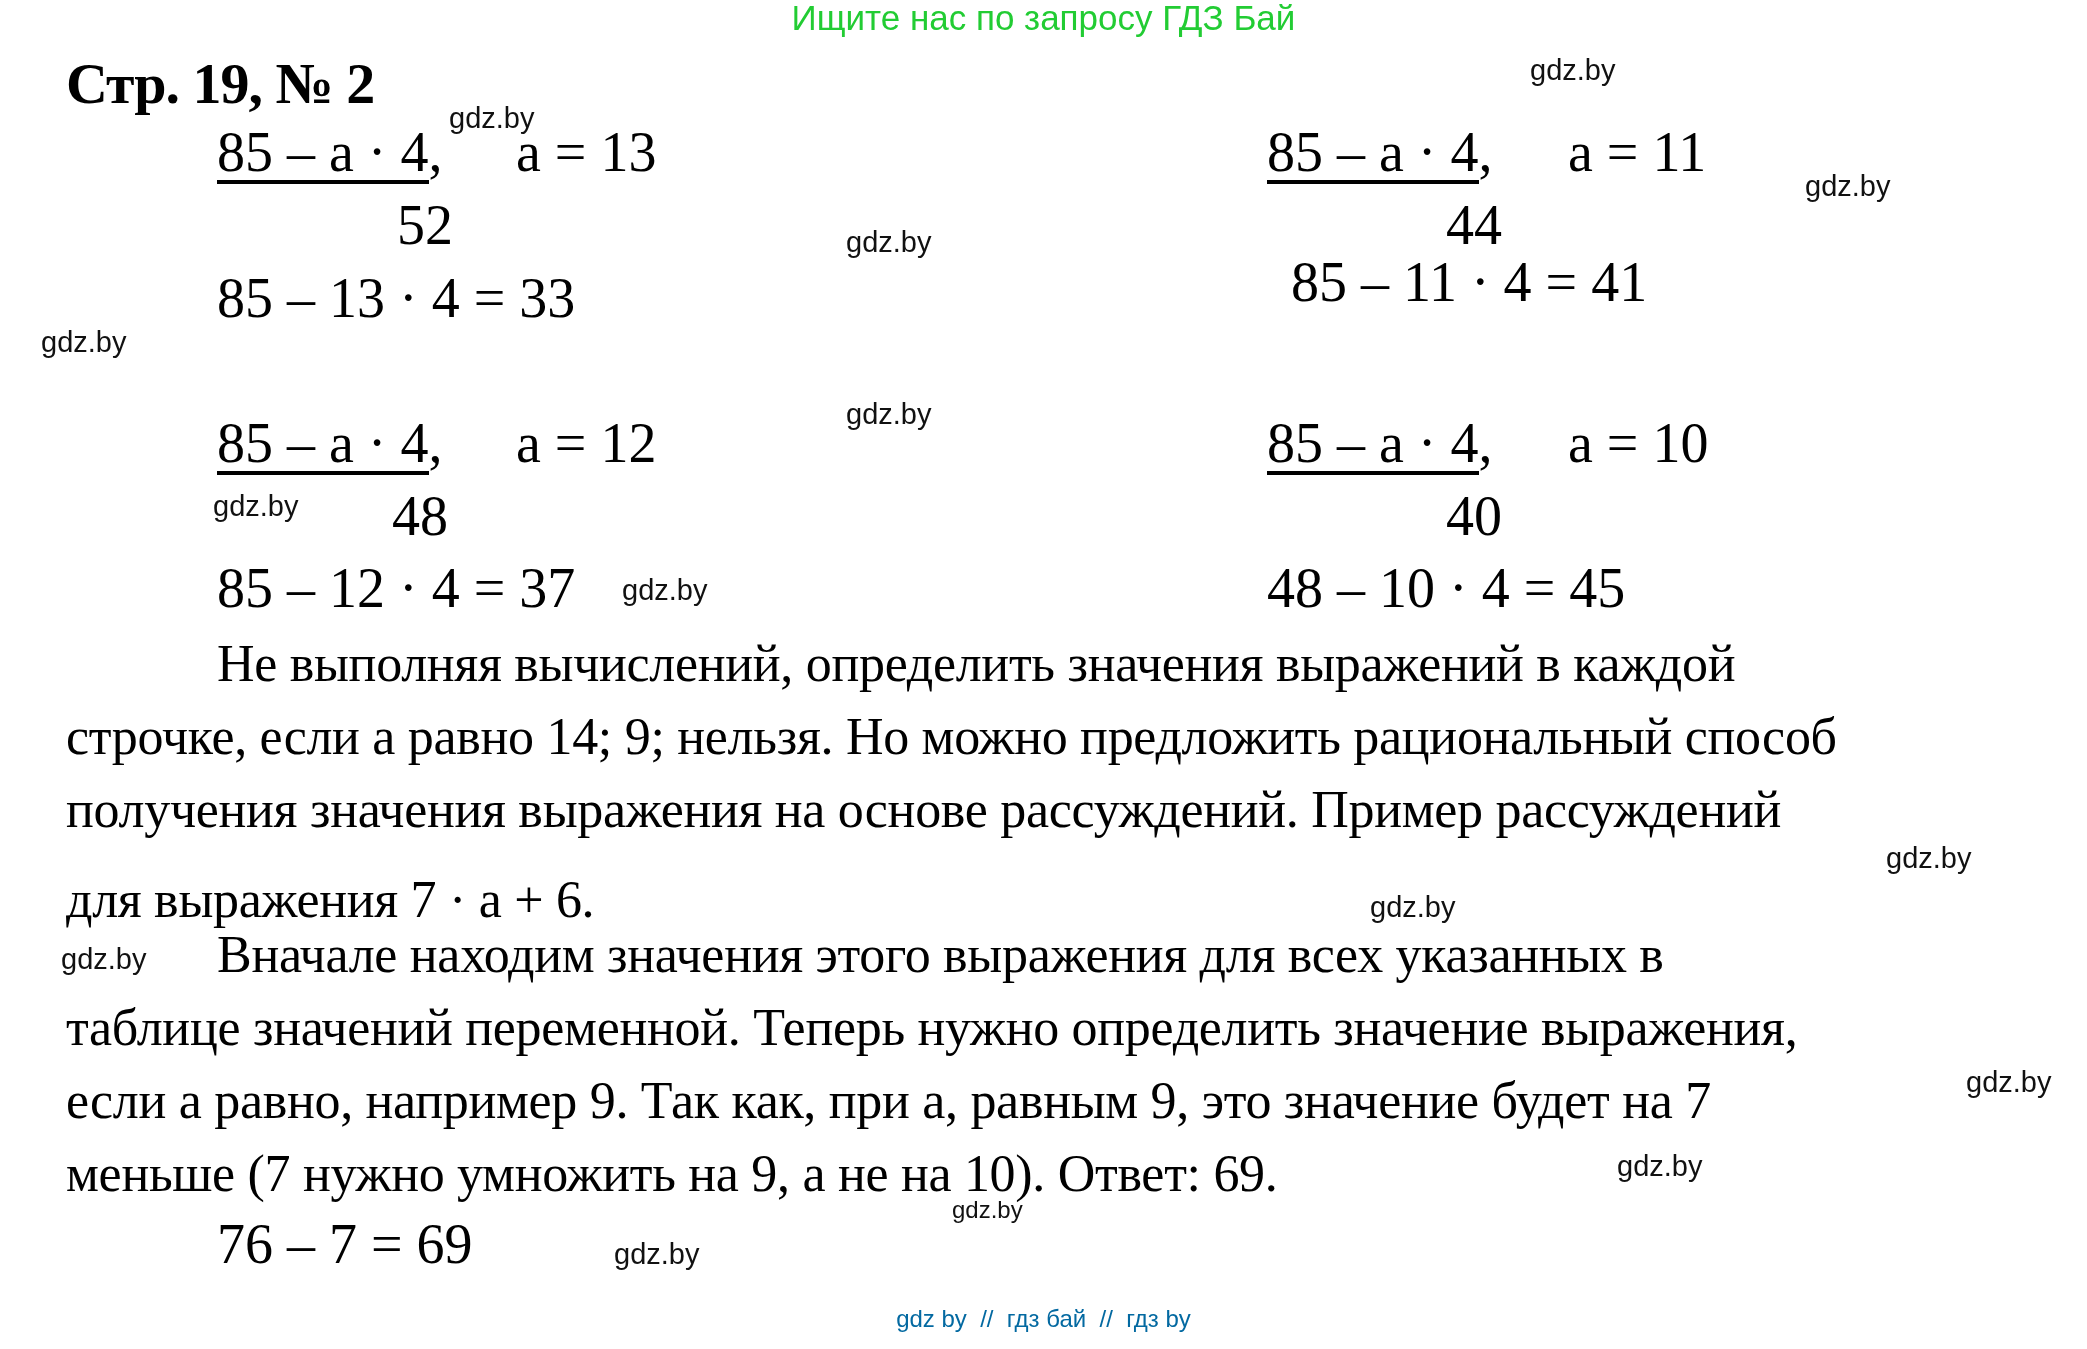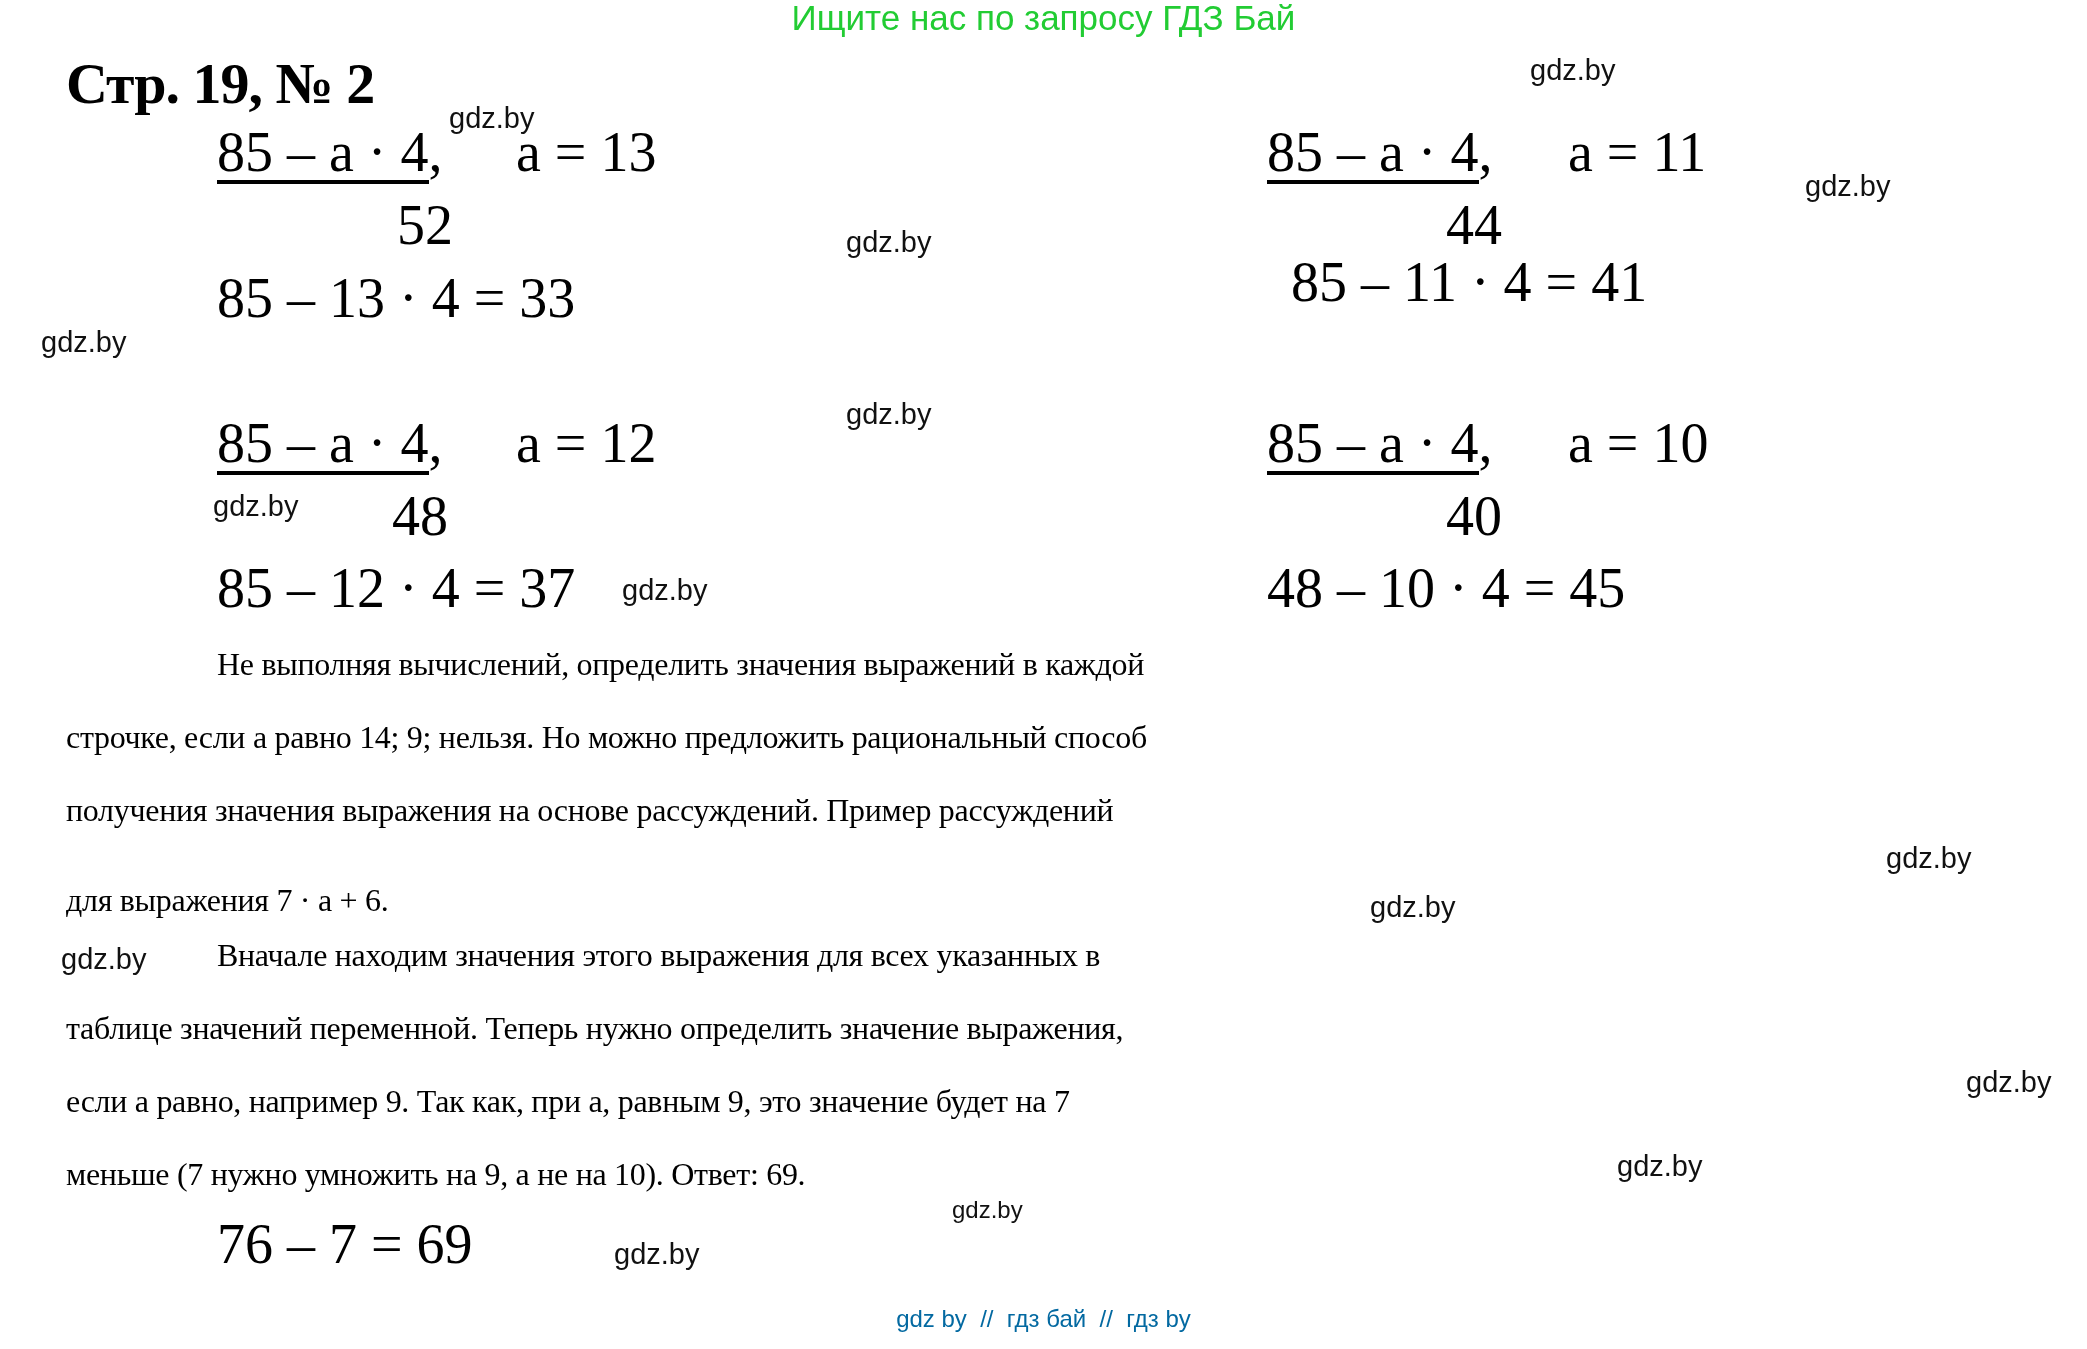--- a/index.html
+++ b/index.html
@@ -5,21 +5,21 @@
   html, body { margin:0; padding:0; background:#ffffff; }
   body { width:2087px; height:1349px; position:relative; overflow:hidden; }
   .abs { position:absolute; white-space:nowrap; }
   .serif { font-family:"Liberation Serif", "DejaVu Serif", serif; color:#000; }
   .sans { font-family:"Liberation Sans", "DejaVu Sans", sans-serif; }
   .banner { left:0; width:2087px; text-align:center; top:-2px; font-size:35px; color:#22cc33; }
   .footer { left:0; width:2087px; text-align:center; top:1305px; font-size:24px; color:#0369a1; }
   .title { left:66px; top:50px; font-size:58px; font-weight:bold; letter-spacing:-1px; }
   .math { font-size:56px; line-height:60px; }
   .expr { border-bottom:4px solid #000; padding-bottom:0px; display:inline-block; line-height:56px; }
-  .para { left:66px; font-size:32px; line-height:56px; letter-spacing:-0.3px; }
+  .para { left:66px; font-size:52px; line-height:56px; letter-spacing:-0.3px; }
   .wm { font-size:29px; color:#111; }
 </style>
 </head>
 <body>
 
 <div class="abs sans banner">Ищите нас по запросу ГДЗ Бай</div>
 
 <div class="abs serif title">Стр. 19, № 2</div>
 
 <div class="abs serif math" style="left:217px; top:122px;">

